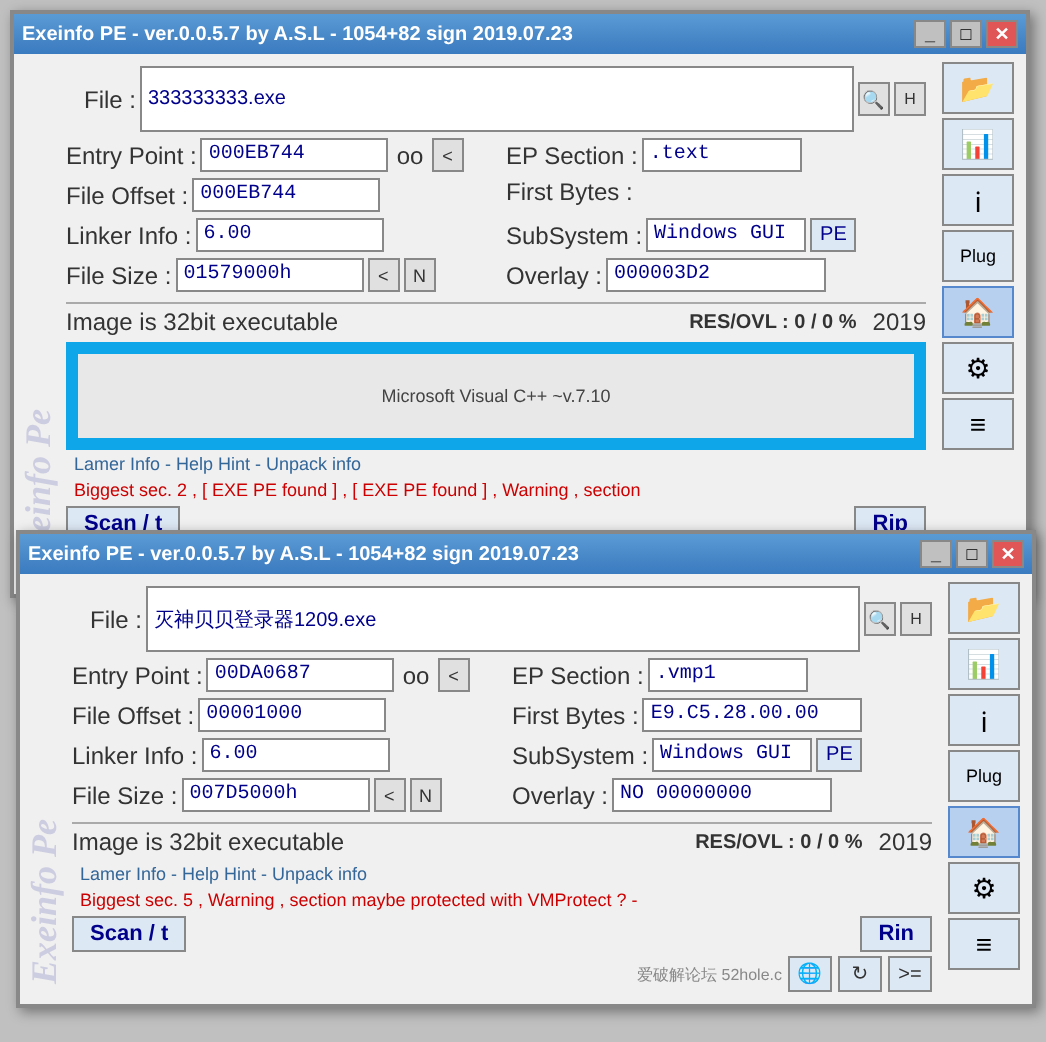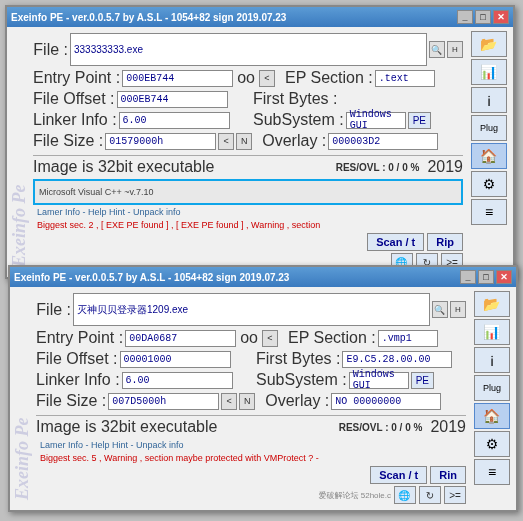--- a/index.html
+++ b/index.html
@@ -90,22 +90,22 @@
       border: 1px solid #888;
       padding: 1px 3px;
       font-size: 10px;
       font-family: 'Courier New', monospace;
       color: #00008b;
       height: 17px;
       display: flex;
       align-items: center;
     }
 
-    .field-wide { width: 111px; }
-    .field-medium { width: 60px; }
+    .field-wide { width: 94px; }
+    .field-medium { width: 80px; }
     .field-long { width: 110px; }
 
     .small-btn {
       background: #e0e0e0;
       border: 1px solid #888;
       width: 16px;
       height: 17px;
       font-size: 9px;
       cursor: pointer;
       display: flex;
@@ -205,46 +205,47 @@
     .col-left { flex: 1; }
     .col-right { flex: 1; }
 
     .field-row {
       display: flex;
       align-items: center;
       gap: 2px;
       margin-bottom: 3px;
     }
 
-    .fl { font-size: 16px; color: #333; white-space: nowrap; }
+    .fl { font-size: 12px; color: #333; white-space: nowrap; }
 
     .scan-rip-row {
       display: flex;
       gap: 3px;
-      justify-content: flex-end;
+      justify-content: space-between;
       margin-top: 2px;
     }
 
     .scan-btn {
       background: #dde8f5;
       border: 1px solid #888;
       padding: 2px 8px;
       font-size: 11px;
       font-weight: bold;
       cursor: pointer;
       color: #00008b;
     }
 
     .bottom-info {
       font-size: 9px;
       color: #444;
       background: #e8e8e8;
-      border: 2px solid #0ea5e9;
-      padding: 6px 4px;
+      border: 6px solid #0ea5e9;
+      padding: 16px 4px;
       margin-top: 2px;
+      text-align: center;
     }
 
     .plugin-text {
       font-size: 9px;
       color: #336699;
       margin-top: 1px;
       padding: 1px 4px;
     }
 
     .biggest-text {

